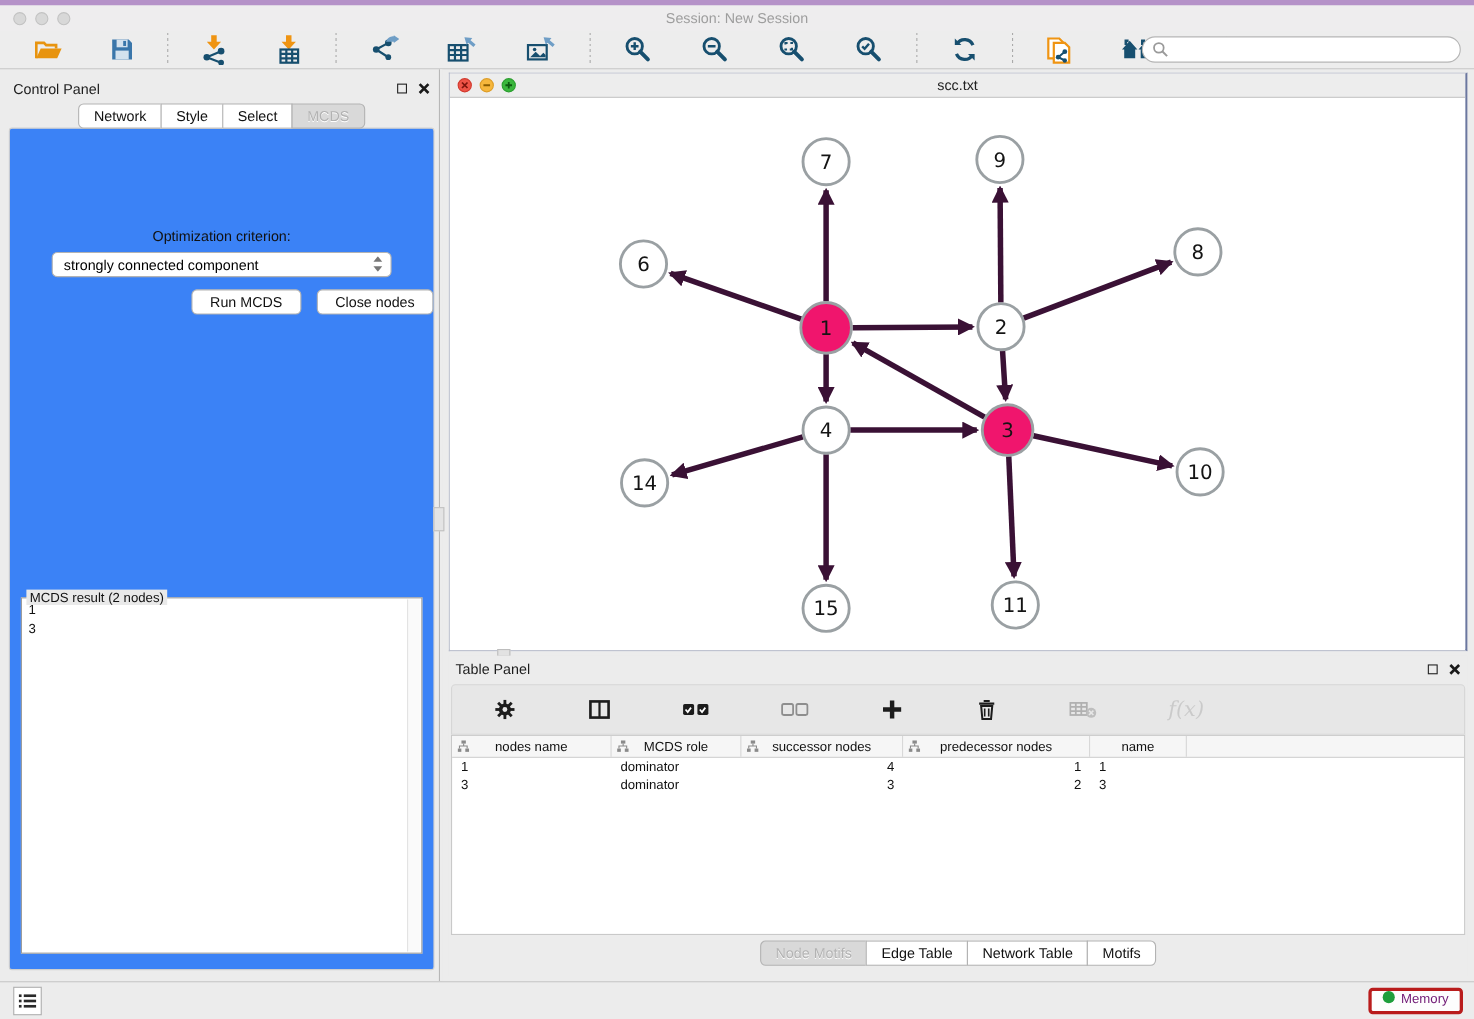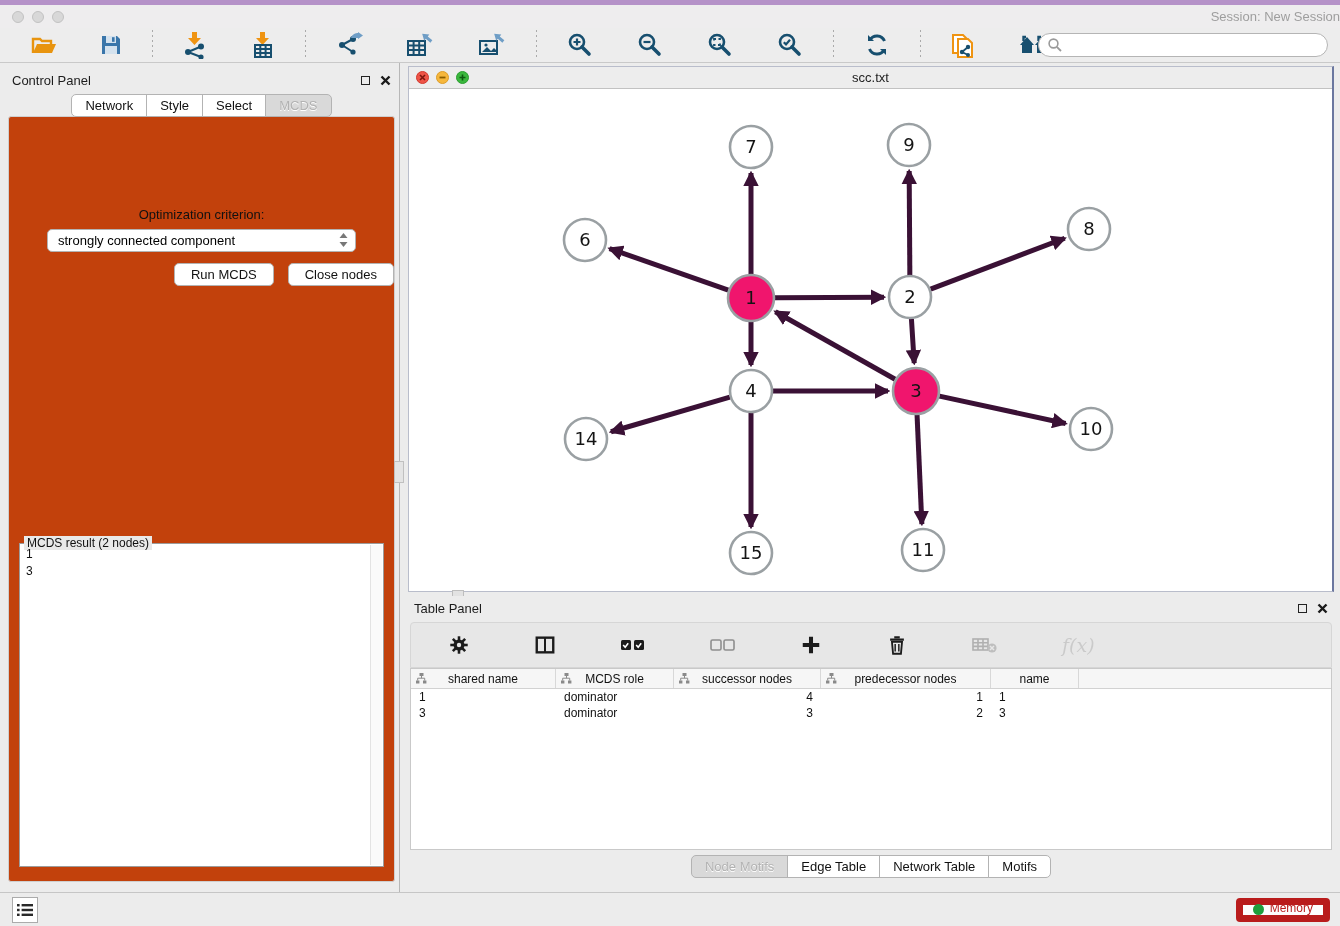--- a/index.html
+++ b/index.html
@@ -5,36 +5,36 @@
   * { margin:0; padding:0; box-sizing:border-box; }
   html,body { width:1340px; height:926px; overflow:hidden;
     font-family:"Liberation Sans","DejaVu Sans",sans-serif; background:#ececec; }
   .abs { position:absolute; }
   
   #top-strip { position:absolute; left:0; top:0; width:1340px; height:5px; background:#b592c8; }
   #titlebar { position:absolute; left:0; top:5px; width:1340px; height:23px; background:#eeedee;
     display:flex; align-items:center; }
   .traffic { display:flex; gap:8px; margin-left:12px; }
   .tdot { width:12px; height:12px; border-radius:50%; background:#d8d8d8; border:1px solid #c2c2c2; }
-  #win-title { position:absolute; left:0; right:0; text-align:right; color:#9e9e9e; font-size:13px; }
+  #win-title { position:absolute; left:0; right:0; text-align:center; color:#9e9e9e; font-size:13px; }
   #toolbar { position:absolute; left:0; top:28px; width:1340px; height:35px; background:#ededed;
     border-bottom:1px solid #c9c9c9; display:flex; align-items:center; padding-left:10px; }
   .tbtn { background:none; border:none; padding:2px 5px; margin:0 16px; cursor:default; display:flex; align-items:center; }
   .tsep { width:1px; height:30px; margin:0 8px; background:repeating-linear-gradient(#aaa 0 2px, transparent 2px 5px); }
   #search-wrap { position:absolute; right:12px; top:5px; width:290px; height:24px; background:#fff;
     border:1px solid #b5b5b5; border-radius:12px; display:flex; align-items:center; padding-left:8px; }
   #search-wrap input { border:none; outline:none; flex:1; font-size:13px; background:transparent; height:20px; }
   
   #main { position:absolute; left:0; top:63px; width:1124px; height:829px; }
   
   #control-panel { position:absolute; left:6px; top:5px; width:391px; height:818px; }
   .panel-head { height:24px; display:flex; align-items:center; font-size:13px; color:#1c1c1c; padding:0 6px; }
   .panel-head .ph-title { flex:1; }
   .ph-float { width:9px; height:9px; border:1.5px solid #222; margin-right:10px; }
-  .cp-body { position:absolute; left:2px; right:2px; top:48px; bottom:4px; background:#c2410c;
+  .cp-body { position:absolute; left:2px; right:2px; top:48px; bottom:4px; background:#3b82f6;
     border:1px solid #cfcfcf; border-radius:3px; }
   .tabs-row { position:absolute; width:100%; display:flex; justify-content:center; z-index:5; }
   #cp-tabs { top:26px; }
   .tab { border:1px solid #b3b3b3; margin-left:-1px; padding:3px 13px; background:#fff; font-size:13px;
     color:#111; white-space:nowrap; }
   .tab:first-child { border-radius:5px 0 0 5px; margin-left:0; }
   .tab:last-child { border-radius:0 5px 5px 0; }
   .tab.active { background:#d9d9d9; color:#b2b2b2; text-shadow:0 1px 0 #fff; }
   #opt-label { position:absolute; top:90px; width:100%; text-align:center; font-size:13px; color:#111; }
   #criterion { position:absolute; left:38px; right:38px; top:112px; height:23px; background:#fff;
@@ -73,22 +73,22 @@
   .th { display:flex; align-items:center; justify-content:center; position:relative; border-right:1px solid #d8d8d8;
     font-size:12px; color:#111; }
   .th .mini { position:absolute; left:5px; top:4px; }
   .tr { display:flex; height:16px; font-size:12px; color:#111; }
   .td { padding:1px 8px 0 8px; overflow:hidden; white-space:nowrap; }
   #bottom-tabs { bottom:10px; }
   
   #statusbar { position:absolute; left:0; top:892px; width:1340px; height:34px; background:#ececec; border-top:1px solid #c6c6c6; }
   #list-btn { position:absolute; left:12px; top:4px; width:26px; height:26px; background:#fff;
     border:1px solid #ababab; display:flex; align-items:center; justify-content:center; }
-  #memory-btn { position:absolute; right:10px; top:5px; height:24px; background:#fdfdfd; border:7px solid #b91c1c;
-    border-radius:4px; display:flex; align-items:flex-end; gap:6px; padding:0 10px; font-size:12px; color:#b91c1c; }
+  #memory-btn { position:absolute; right:10px; top:5px; height:24px; background:#fdfdfd; border:3px solid #b91c1c;
+    border-radius:4px; display:flex; align-items:flex-start; gap:6px; padding:0 10px; font-size:12px; color:#701a75; }
   #memory-dot { width:11px; height:11px; border-radius:50%; background:#1f9e3c; }
   .grayed { opacity:.45; }
   #fx-icon { font-family:"DejaVu Serif","Liberation Serif",serif; font-style:italic; font-size:19px; color:#a9a9a9; }
 </style>
 </head>
 <body>
 
 <div id="top-strip"></div>
 
 <div id="titlebar">
@@ -432,21 +432,21 @@
       <div id="th-row">
           <div class="th" style="width: 145px;">
             <svg class="mini" width="11" height="11" viewBox="0 0 11 11">
               <g fill="#8a8a8a">
                 <rect x="3.5" y="0" width="4" height="3"></rect>
                 <rect x="0" y="7.5" width="3.4" height="3"></rect>
                 <rect x="7" y="7.5" width="3.4" height="3"></rect>
               </g>
               <path d="M5.5 3 v2.2 M1.7 7.5 V5.2 h7 v2.3" stroke="#8a8a8a" stroke-width="1" fill="none"></path>
             </svg>
-            <span>shared name</span>
+            <span>nodes name</span>
           </div>
           <div class="th" style="width: 118px;">
             <svg class="mini" width="11" height="11" viewBox="0 0 11 11">
               <g fill="#8a8a8a">
                 <rect x="3.5" y="0" width="4" height="3"></rect>
                 <rect x="0" y="7.5" width="3.4" height="3"></rect>
                 <rect x="7" y="7.5" width="3.4" height="3"></rect>
               </g>
               <path d="M5.5 3 v2.2 M1.7 7.5 V5.2 h7 v2.3" stroke="#8a8a8a" stroke-width="1" fill="none"></path>
             </svg>

